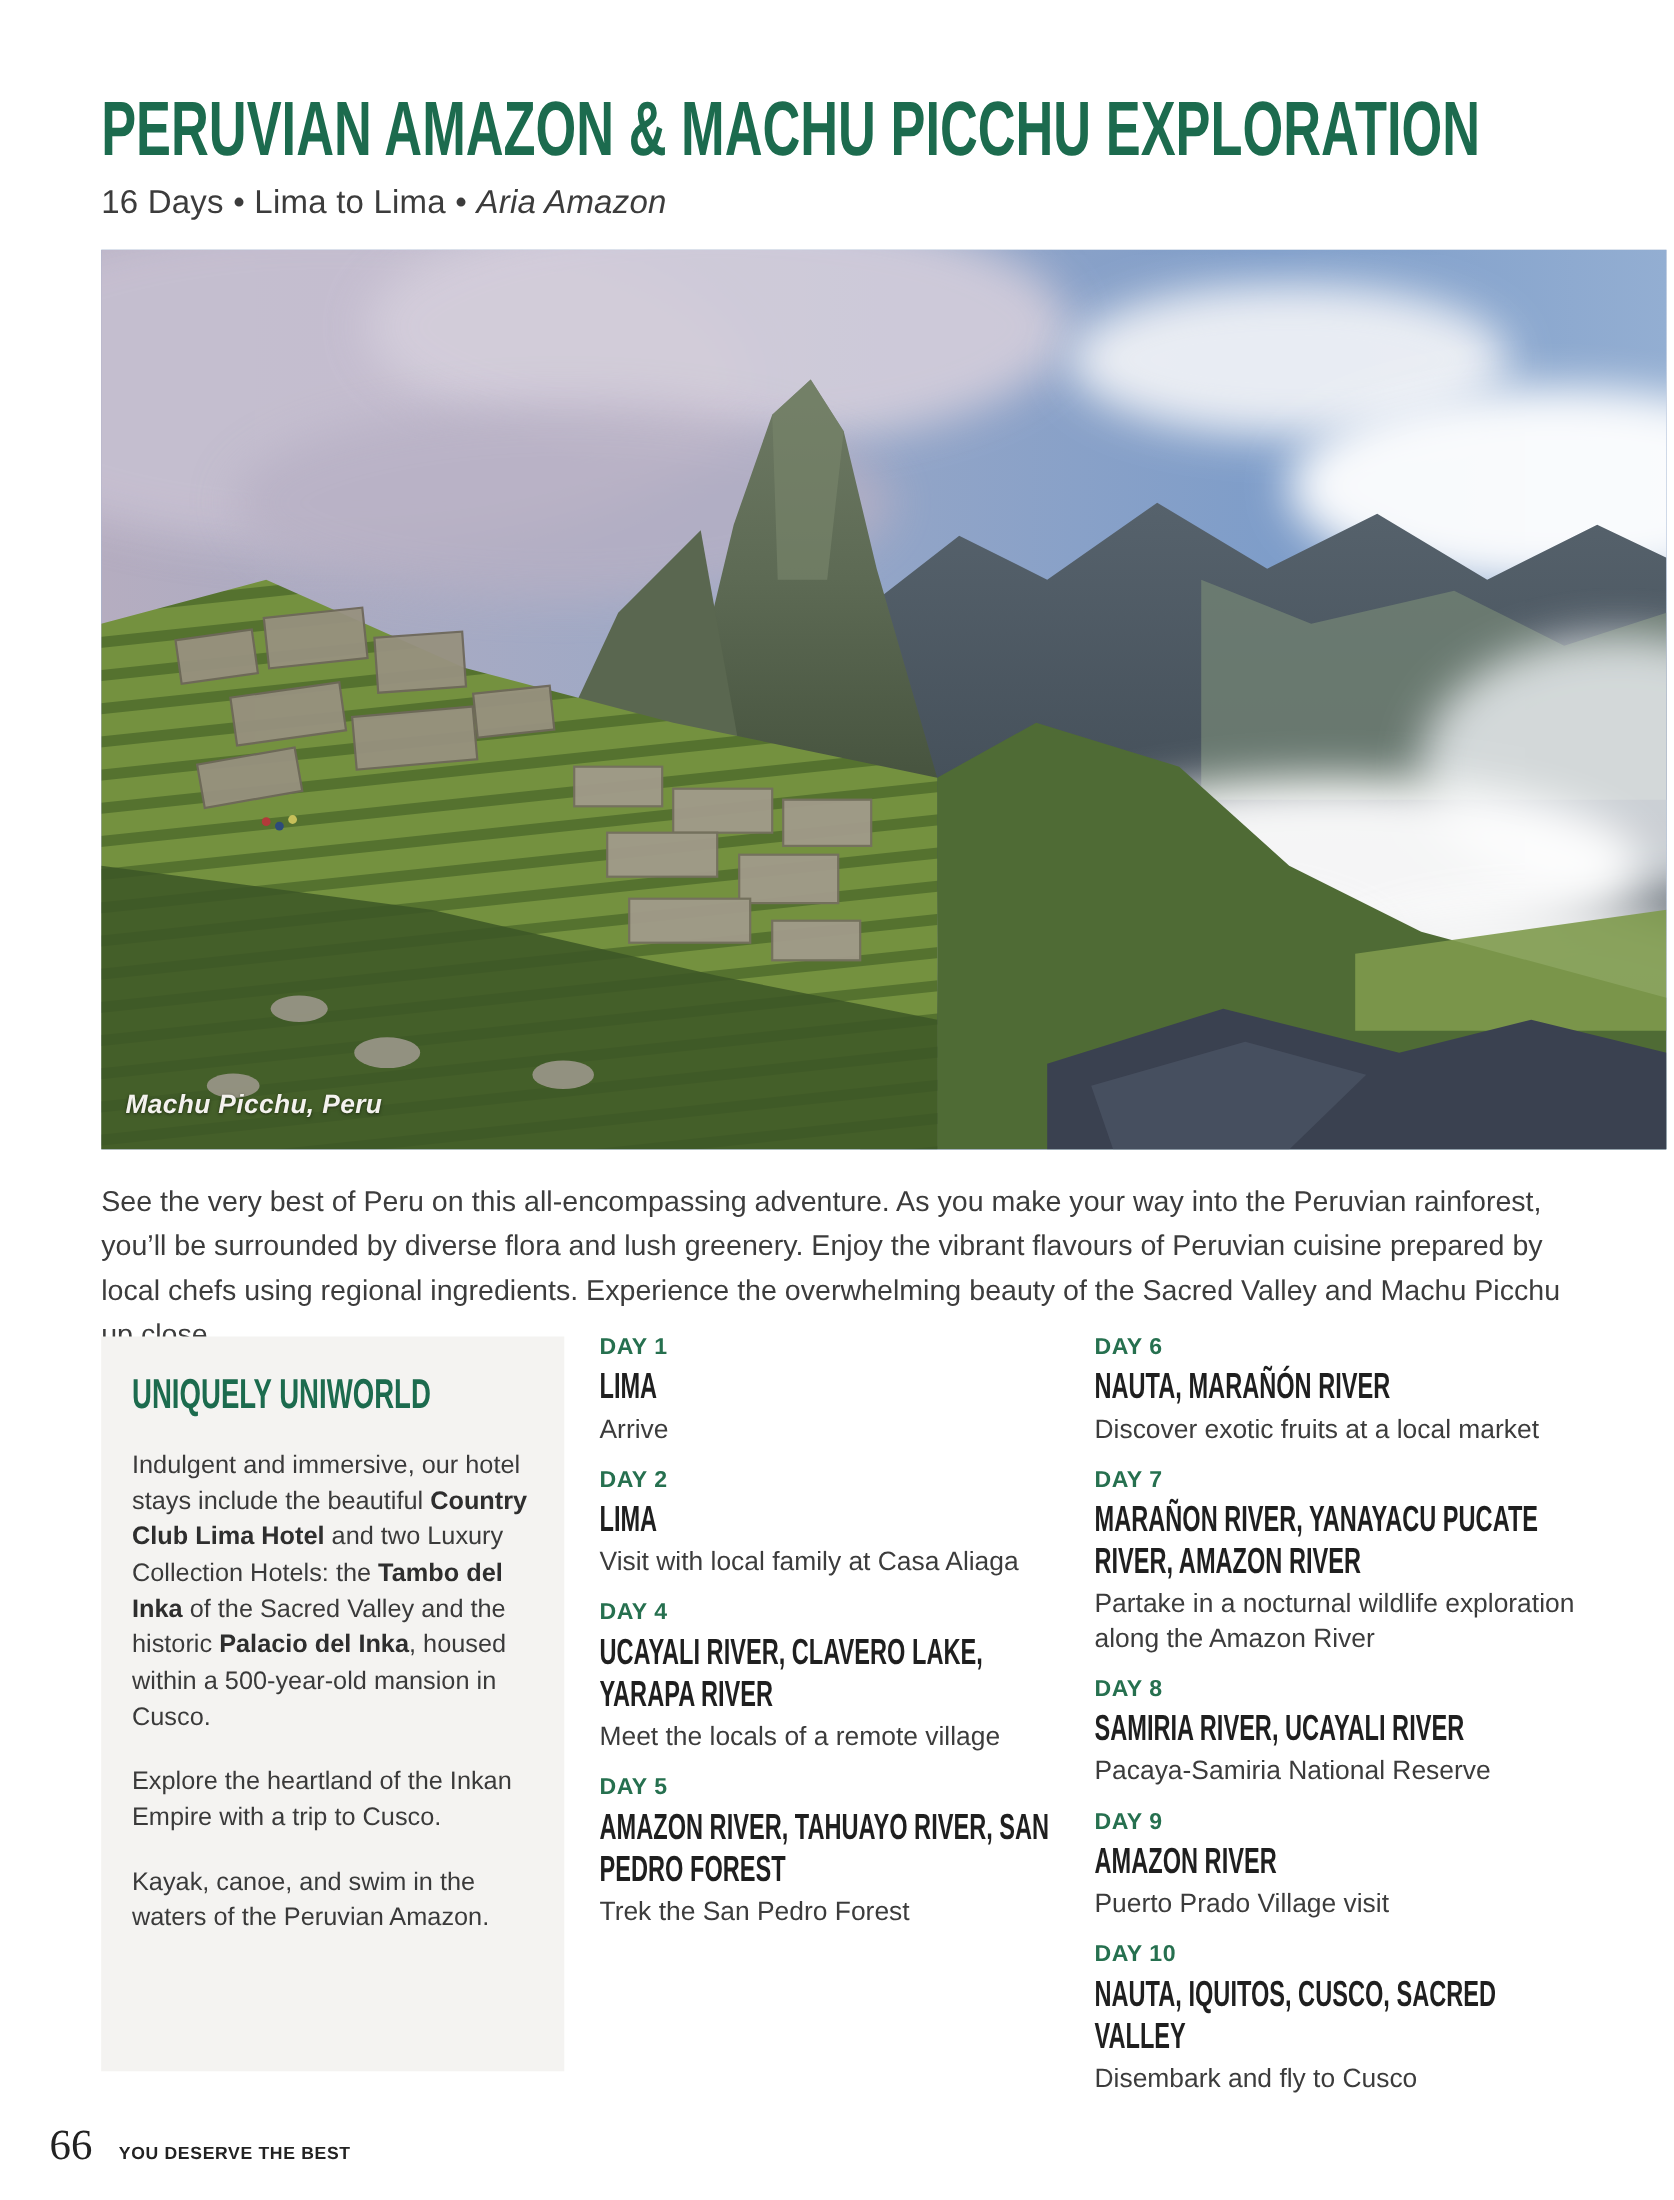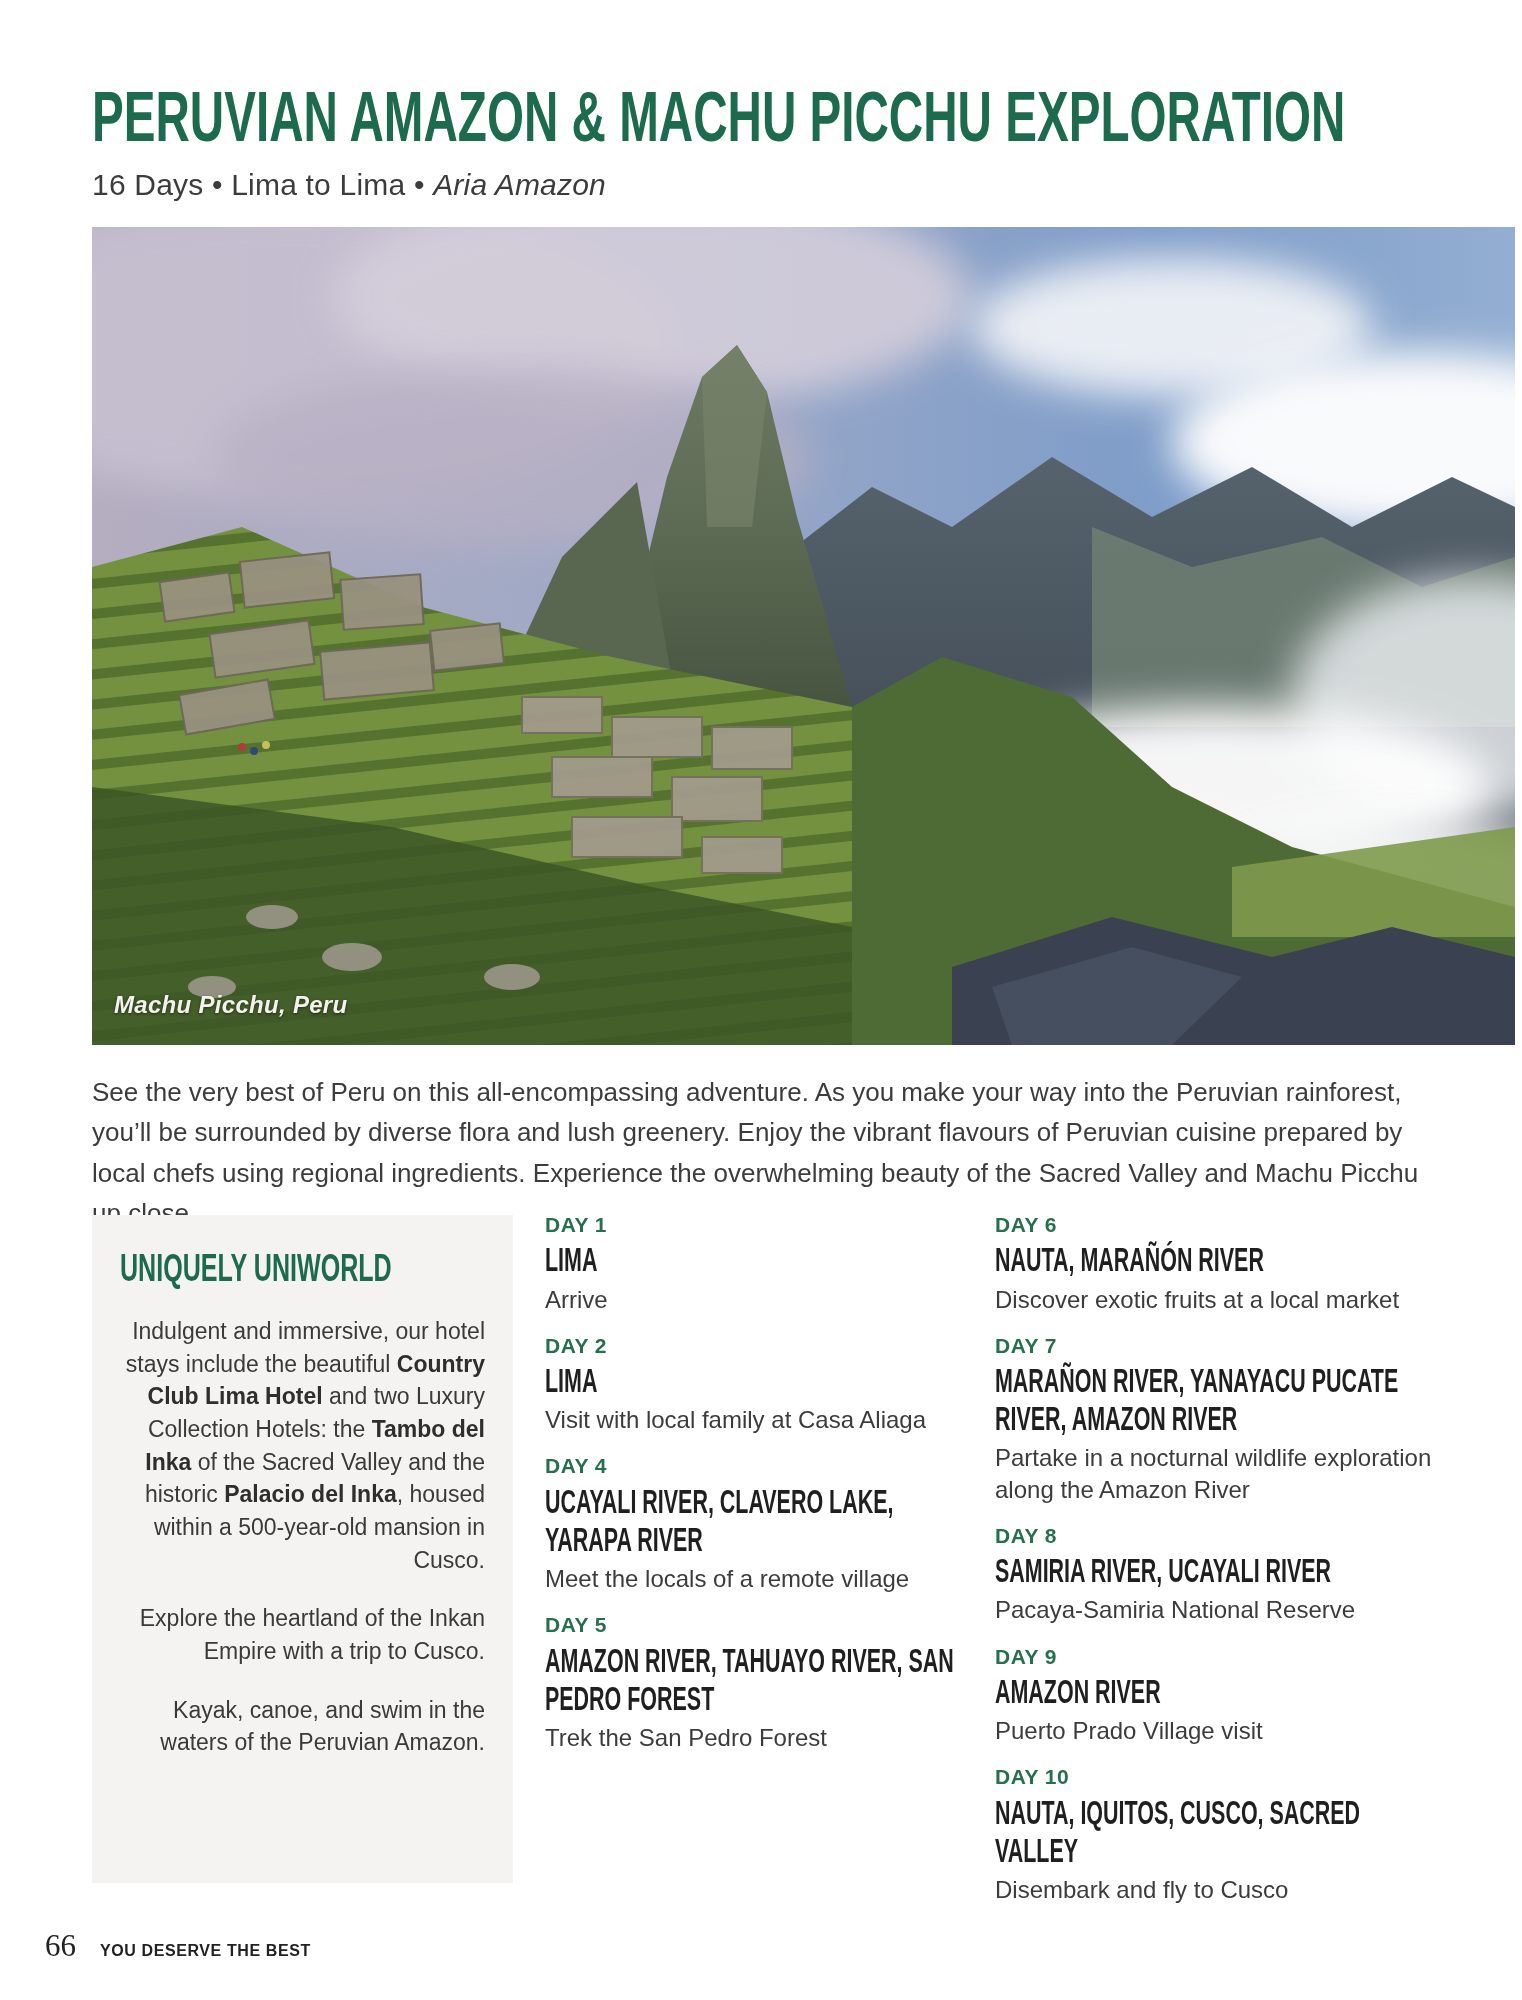--- a/index.html
+++ b/index.html
@@ -35,21 +35,21 @@
 
   
   .intro{
     position:absolute; left:92px; top:1072px; width:1352px;
     font-size:26px; line-height:1.55; color:#3c3c3c;
   }
 
   
   .uniq-box{
     position:absolute; left:92px; top:1215px; width:421px; height:668px;
-    background:#f4f3f1; padding:34px 28px 30px 28px;text-align:right;
+    background:#f4f3f1; padding:34px 28px 30px 28px;
   }
   .uniq-heading{
     font-size:38px; font-weight:700; color:#1c6b4e; line-height:1;
     white-space:nowrap; transform:scaleX(0.66); transform-origin:0 0;
     margin-bottom:28px;
   }
   .uniq-box p{
     font-size:23px; line-height:1.42; color:#3a3a3a; margin-bottom:26px;
   }
   .uniq-box p strong{ font-weight:700; color:#2e2e2e; }
@@ -68,21 +68,21 @@
     width:153%; transform:scaleX(0.65); transform-origin:0 0;
     margin-bottom:4px;
   }
   .day-desc{ font-size:24px; color:#3c3c3c; line-height:1.3; }
 
   
   .footer{
     position:absolute; left:45px; top:1928px;
     display:flex; align-items:baseline; gap:24px;
   }
-  .page-number{ font-family:"Liberation Serif", serif; font-size:31px; color:#222; }
+  .page-number{ font-family:"Liberation Serif", serif; font-size:39px; color:#222; }
   .footer-tagline{ font-size:16px; font-weight:700; color:#222; letter-spacing:.6px; }
 </style>
 </head>
 <body>
 
 <h1 class="page-title">PERUVIAN AMAZON &amp; MACHU PICCHU EXPLORATION</h1>
 
 <div class="subtitle">
   <span>16 Days • Lima to Lima • </span><em>Aria Amazon</em>
 </div>

